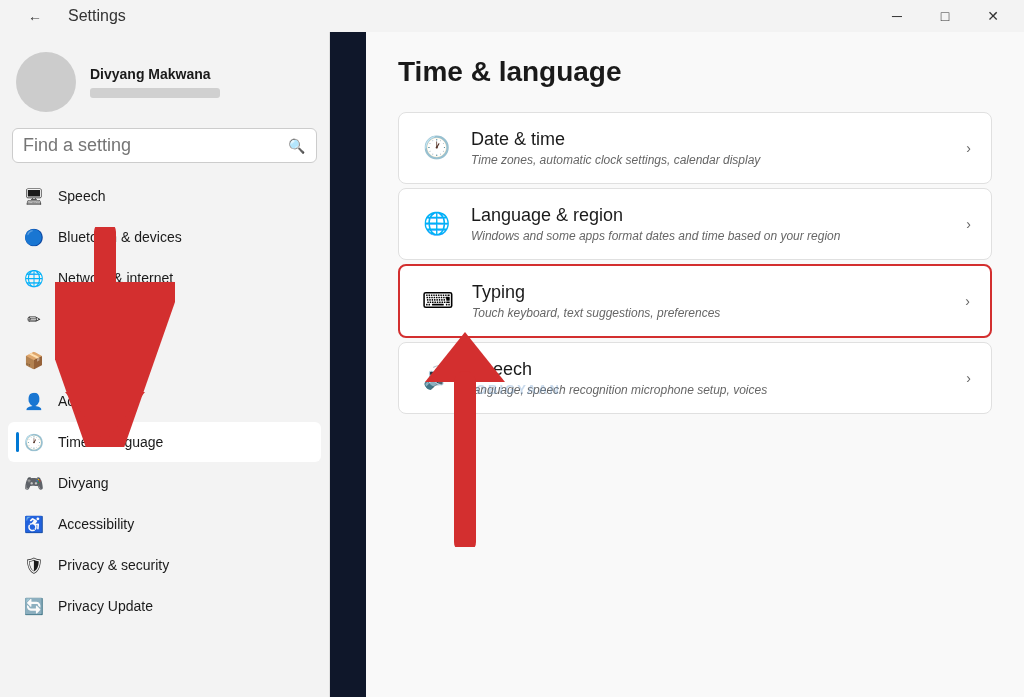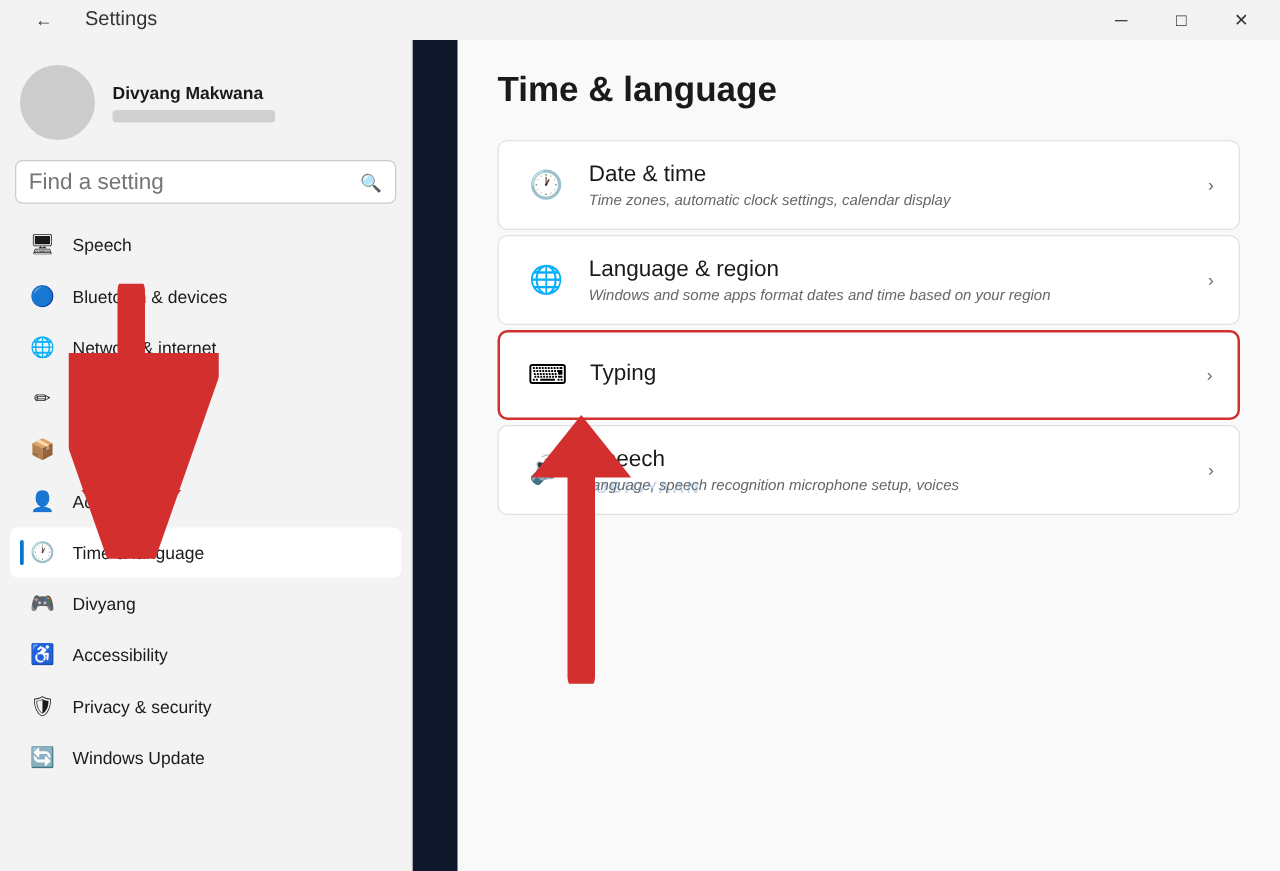--- a/index.html
+++ b/index.html
@@ -325,21 +325,21 @@
       <li class="nav-item">
         <span class="nav-icon">♿</span>
         <span>Accessibility</span>
       </li>
       <li class="nav-item">
         <span class="nav-icon">🛡</span>
         <span>Privacy &amp; security</span>
       </li>
       <li class="nav-item">
         <span class="nav-icon">🔄</span>
-        <span>Windows Update</span>
+        <span>Privacy Update</span>
       </li>
     </ul>
   </div>
 
   <div class="main-content">
     <h1 class="page-title">Time &amp; language</h1>
 
     <div class="settings-card">
       <div class="settings-item">
         <div class="item-icon">🕐</div>
@@ -360,20 +360,21 @@
         </div>
         <span class="chevron">›</span>
       </div>
     </div>
 
     <div class="settings-card highlighted">
       <div class="settings-item">
         <div class="item-icon">⌨</div>
         <div class="item-text">
           <div class="item-title">Typing</div>
+          <div class="item-desc">Touch keyboard, text suggestions, preferences</div>
         </div>
         <span class="chevron">›</span>
       </div>
     </div>
 
     <div class="settings-card">
       <div class="settings-item">
         <div class="item-icon">🔊</div>
         <div class="item-text">
           <div class="item-title">Speech</div>

